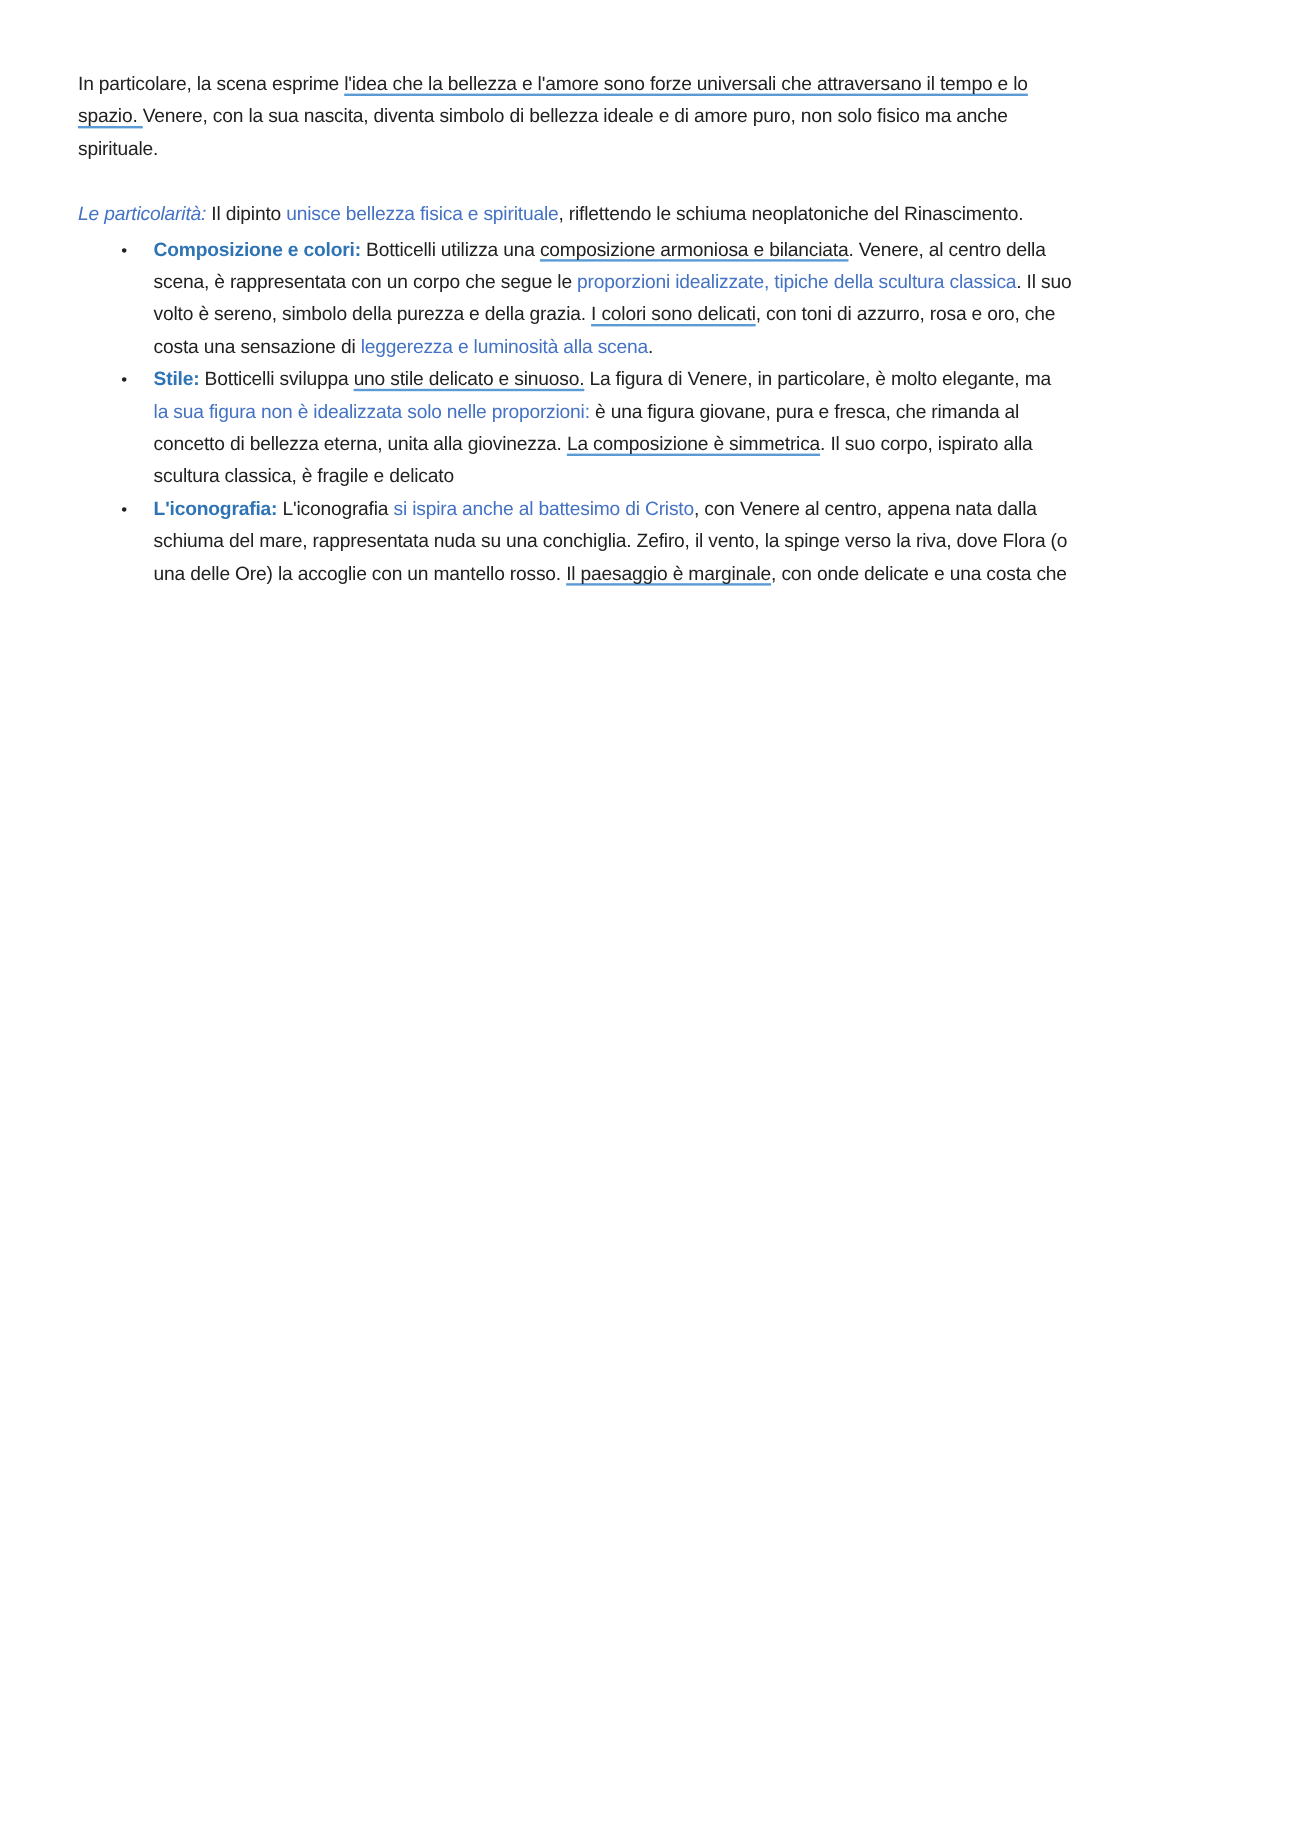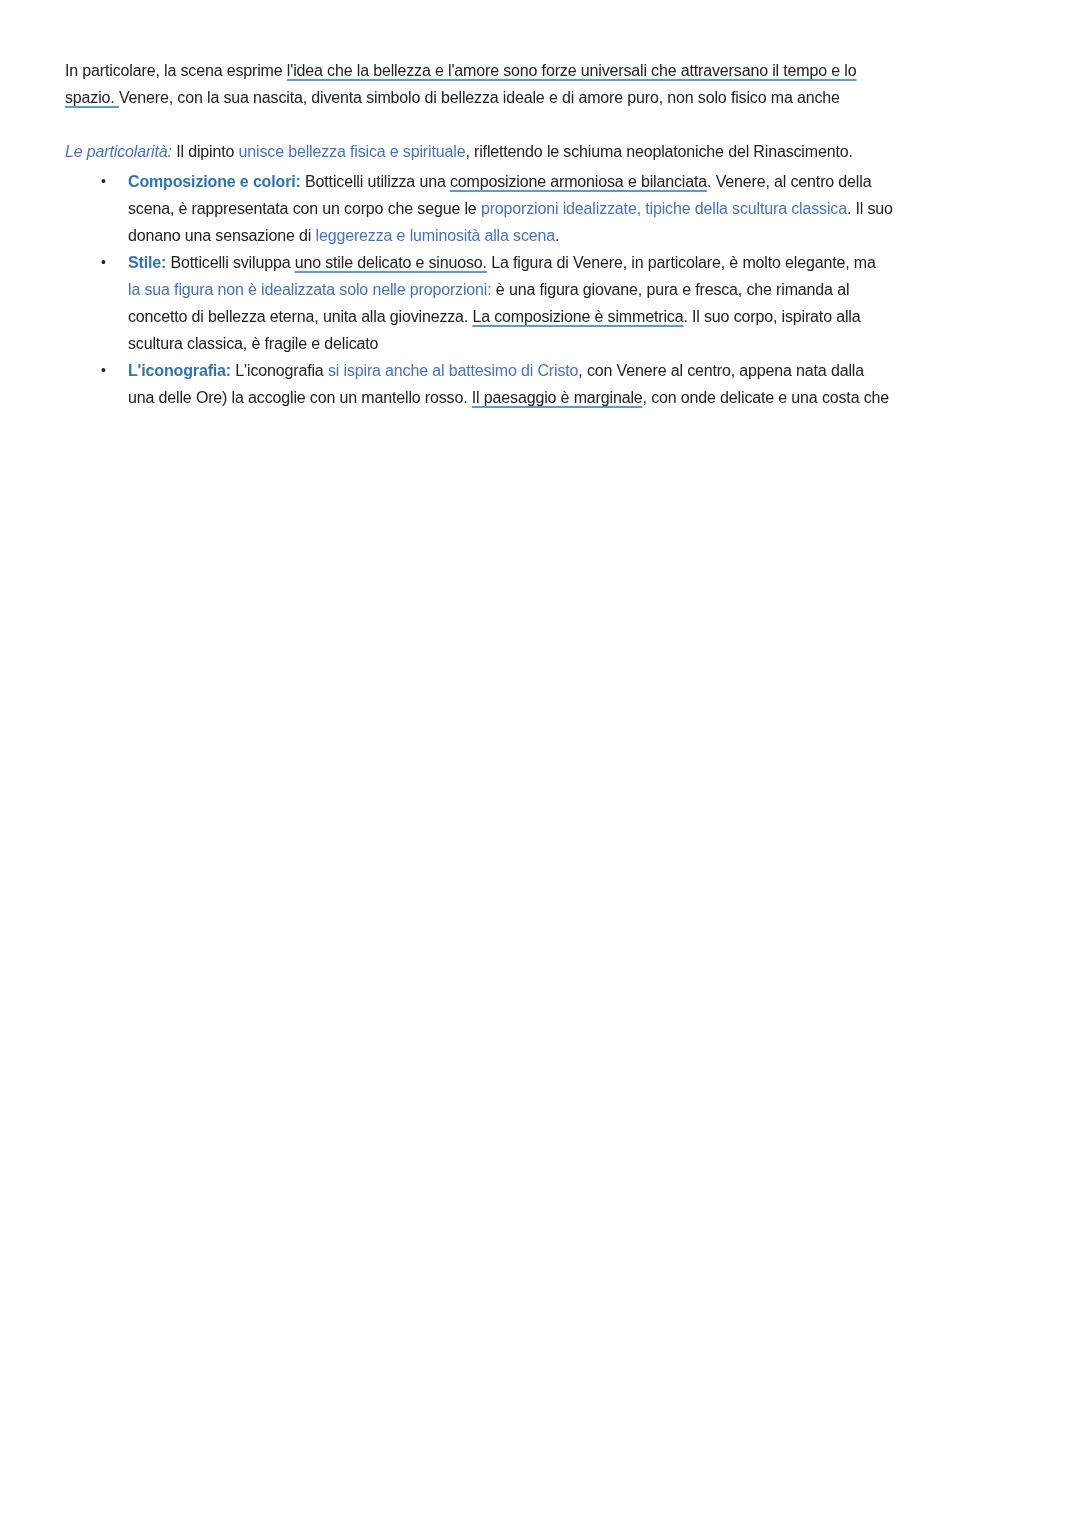--- a/index.html
+++ b/index.html
@@ -57,38 +57,41 @@
   }
 </style>
 </head>
 <body>
 
 <div class="page" style="--bg: #FFFFFF; --text: #212121; --blue: #4472C4; --blue-bold: #2E74B5; --underline: #5B9BD5;">
   <div id="doc-content">
       <div class="paragraph">
         <div class="line"><span class="run-plain">In particolare, la scena esprime </span><span class="run-underline">l'idea che la bellezza e l'amore sono forze universali che attraversano il tempo e lo</span></div>
         <div class="line"><span class="run-underline">spazio. </span><span class="run-plain">Venere, con la sua nascita, diventa simbolo di bellezza ideale e di amore puro, non solo fisico ma anche</span></div>
+        <div class="line"><span class="run-plain">spirituale.</span></div>
       </div>
       <div class="paragraph spacing-before">
         <div class="line"><span class="run-blue-italic">Le particolarità:</span><span class="run-plain"> Il dipinto </span><span class="run-blue">unisce bellezza fisica e spirituale</span><span class="run-plain">, riflettendo le schiuma neoplatoniche del Rinascimento.</span></div>
       </div>
       <div class="bullet-list">
         <div class="bullet">
           <span class="marker">•</span>
           <div class="line"><span class="run-blue-bold">Composizione e colori:</span><span class="run-plain"> Botticelli utilizza una </span><span class="run-underline">composizione armoniosa e bilanciata</span><span class="run-plain">. Venere, al centro della</span></div>
           <div class="line"><span class="run-plain">scena, è rappresentata con un corpo che segue le </span><span class="run-blue">proporzioni idealizzate, tipiche della scultura classica</span><span class="run-plain">. Il suo</span></div>
-          <div class="line"><span class="run-plain">donano una sensazione di </span><span class="run-blue">leggerezza e luminosità alla scena</span><span class="run-plain">.</span></div>
+          <div class="line"><span class="run-plain">volto è sereno, simbolo della purezza e della grazia. </span><span class="run-underline">I colori sono delicati</span><span class="run-plain">, con toni di azzurro, rosa e oro, che</span></div>
+          <div class="line"><span class="run-plain">costa una sensazione di </span><span class="run-blue">leggerezza e luminosità alla scena</span><span class="run-plain">.</span></div>
         </div>
         <div class="bullet">
           <span class="marker">•</span>
           <div class="line"><span class="run-blue-bold">Stile:</span><span class="run-plain"> Botticelli sviluppa </span><span class="run-underline">uno stile delicato e sinuoso.</span><span class="run-plain"> La figura di Venere, in particolare, è molto elegante, ma</span></div>
           <div class="line"><span class="run-blue">la sua figura non è idealizzata solo nelle proporzioni:</span><span class="run-plain"> è una figura giovane, pura e fresca, che rimanda al</span></div>
           <div class="line"><span class="run-plain">concetto di bellezza eterna, unita alla giovinezza. </span><span class="run-underline">La composizione è simmetrica</span><span class="run-plain">. Il suo corpo, ispirato alla</span></div>
           <div class="line"><span class="run-plain">scultura classica, è fragile e delicato</span></div>
         </div>
         <div class="bullet">
           <span class="marker">•</span>
           <div class="line"><span class="run-blue-bold">L'iconografia:</span><span class="run-plain"> L'iconografia </span><span class="run-blue">si ispira anche al battesimo di Cristo</span><span class="run-plain">, con Venere al centro, appena nata dalla</span></div>
+          <div class="line"><span class="run-plain">schiuma del mare, rappresentata nuda su una conchiglia. Zefiro, il vento, la spinge verso la riva, dove Flora (o</span></div>
           <div class="line"><span class="run-plain">una delle Ore) la accoglie con un mantello rosso. </span><span class="run-underline">Il paesaggio è marginale</span><span class="run-plain">, con onde delicate e una costa che</span></div>
         </div>
       </div>
     </div>
 </div>
 
 </body></html>

